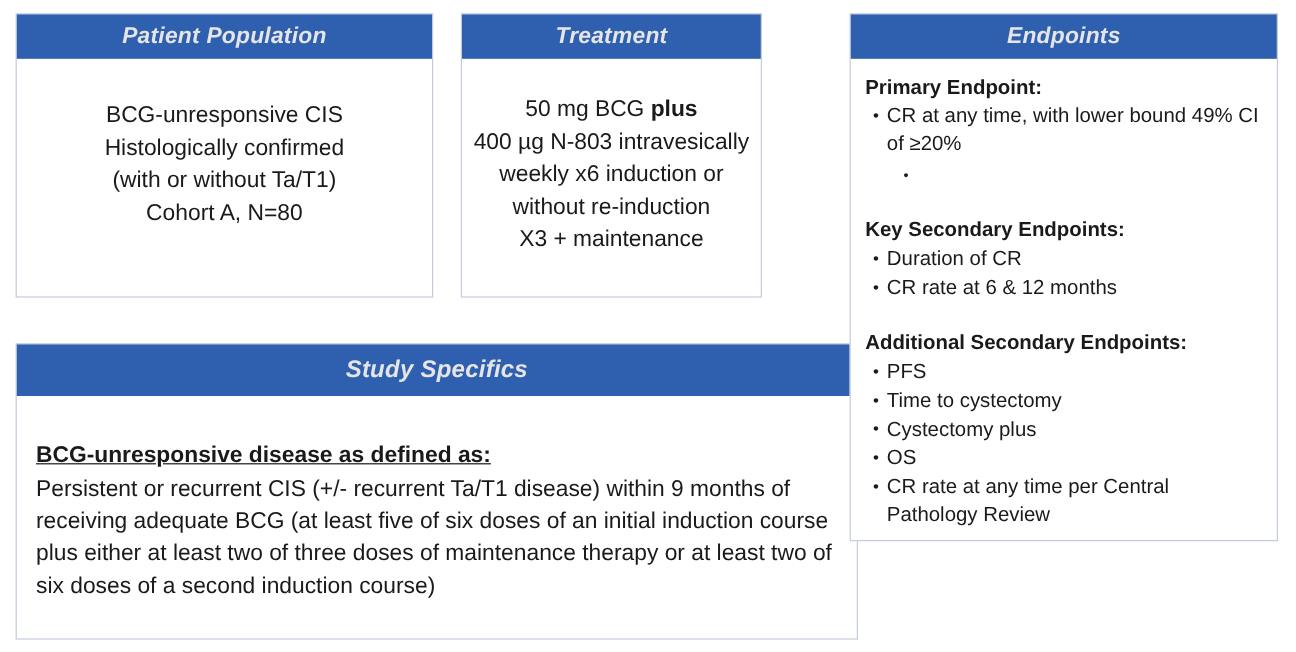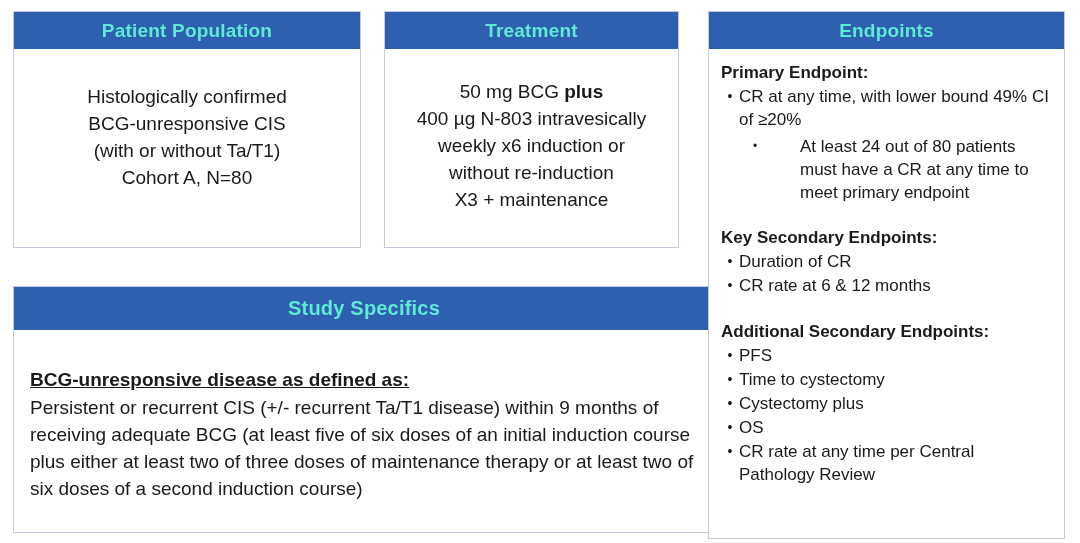--- a/index.html
+++ b/index.html
@@ -20,28 +20,29 @@
     height: 543px;
   }
   .panel {
     position: absolute;
     background: #ffffff;
     border: 1px solid #c3cbdd;
     box-sizing: border-box;
   }
   .panel-header {
     background: #2f5faf;
-    color: #5eead4;
+    color: #e5e5e5;
     font-weight: bold;
     text-align: center;
     letter-spacing: 0.2px;
     box-sizing: border-box;
     display: flex;
     align-items: center;
     justify-content: center;
+    font-style: italic;
   }
   .panel-body {
     box-sizing: border-box;
   }
 
   
   #panel-patient {
     left: 13px;
     top: 11px;
     width: 348px;
@@ -55,21 +56,21 @@
     padding: 34px 10px 0 10px;
     text-align: center;
     font-size: 19px;
     line-height: 27px;
   }
 
   
   #panel-treatment {
     left: 384px;
     top: 11px;
-    width: 295px;
+    width: 251px;
     height: 237px;
   }
   #panel-treatment .panel-header {
     height: 37px;
     font-size: 19px;
   }
   #panel-treatment .panel-body {
     padding: 29px 6px 0 6px;
     text-align: center;
     font-size: 19px;
@@ -104,21 +105,21 @@
   }
   .study-body {
     display: block;
   }
 
   
   #panel-endpoints {
     left: 708px;
     top: 11px;
     width: 357px;
-    height: 528px;
+    height: 440px;
   }
   #panel-endpoints .panel-header {
     height: 37px;
     font-size: 19px;
   }
   #panel-endpoints .panel-body {
     padding: 12px 10px 0 12px;
     font-size: 17px;
     line-height: 23px;
   }
@@ -169,22 +170,22 @@
   }
 </style>
 </head>
 <body>
 
 <div class="canvas">
 
   <div class="panel" id="panel-patient">
     <div class="panel-header">Patient Population</div>
     <div class="panel-body">
+      <div>BCG-unresponsive CIS</div>
       <div>Histologically confirmed</div>
-      <div>BCG-unresponsive CIS</div>
       <div>(with or without Ta/T1)</div>
       <div>Cohort A, N=80</div>
     </div>
   </div>
 
   <div class="panel" id="panel-treatment">
     <div class="panel-header">Treatment</div>
     <div class="panel-body">
       <div><span>50 mg BCG </span><span class="bold-inline">plus</span></div>
       <div>400 µg N-803 intravesically</div>
@@ -207,21 +208,20 @@
     <div class="panel-body">
 
       <div class="ep-section">
         <span class="ep-heading">Primary Endpoint:</span>
         <div class="ep-item">
           <span class="ep-bullet">•</span>
           <span class="ep-text">CR at any time, with lower bound 49% CI of ≥20%</span>
         </div>
         <div class="ep-sub">
           <span class="ep-bullet">•</span>
-          <span class="ep-text">At least 24 out of 80 patients must have a CR at any time to meet primary endpoint</span>
         </div>
       </div>
 
       <div class="ep-gap"></div>
 
       <div class="ep-section">
         <span class="ep-heading">Key Secondary Endpoints:</span>
         <ul class="ep-list">
           <li class="ep-item">
             <span class="ep-bullet">•</span>

